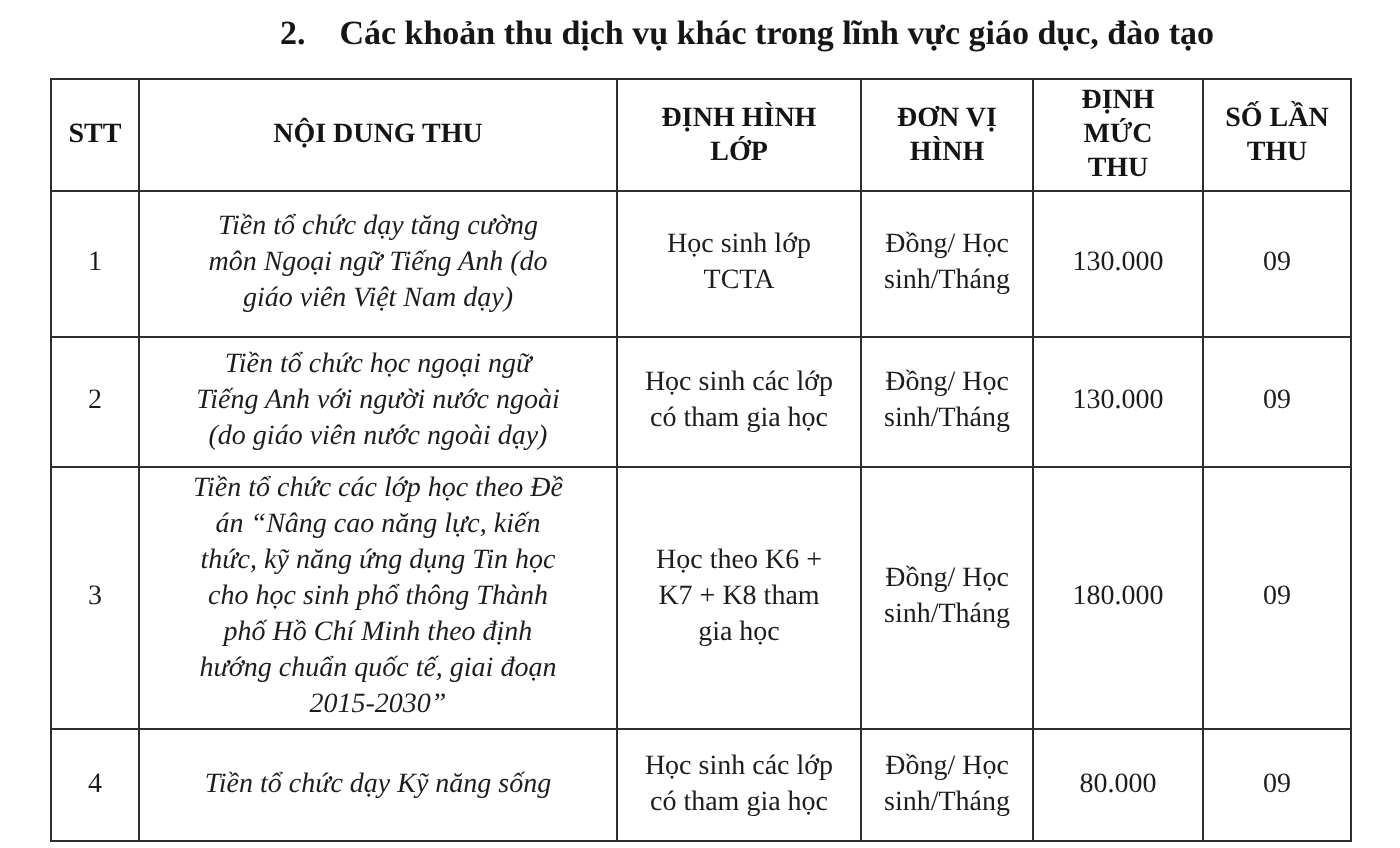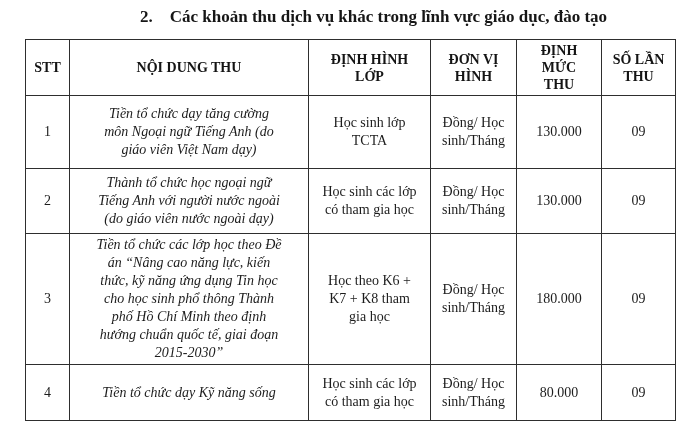--- a/index.html
+++ b/index.html
@@ -121,21 +121,21 @@
 giáo viên Việt Nam dạy)</td>
         <td class="cell-class-type">Học sinh lớp
 TCTA</td>
         <td class="cell-unit">Đồng/ Học
 sinh/Tháng</td>
         <td class="cell-rate">130.000</td>
         <td class="cell-times">09</td>
       </tr>
       <tr class="row-2">
         <td class="cell-stt">2</td>
-        <td class="cell-content">Thành tổ chức học ngoại ngữ
+        <td class="cell-content">Tiền tổ chức học ngoại ngữ
 Tiếng Anh với người nước ngoài
 (do giáo viên nước ngoài dạy)</td>
         <td class="cell-class-type">Học sinh các lớp
 có tham gia học</td>
         <td class="cell-unit">Đồng/ Học
 sinh/Tháng</td>
         <td class="cell-rate">130.000</td>
         <td class="cell-times">09</td>
       </tr>
       <tr class="row-3">

